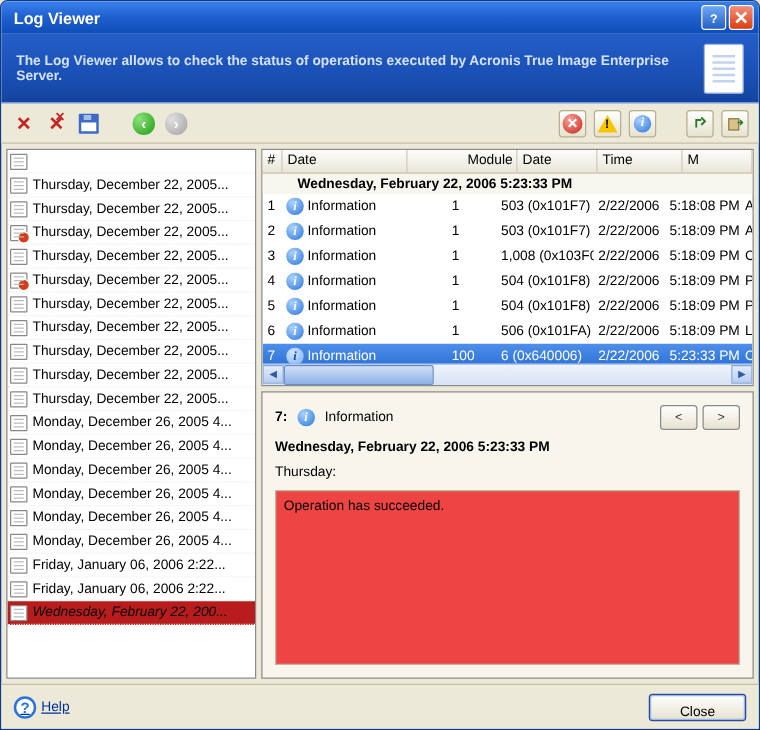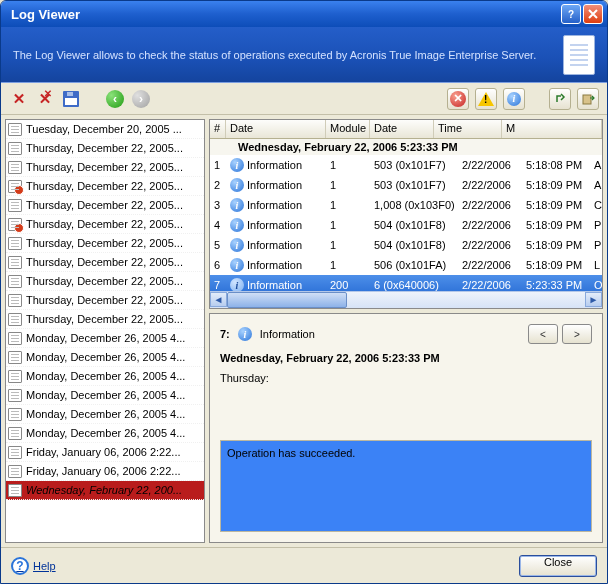--- a/index.html
+++ b/index.html
@@ -44,21 +44,21 @@
   .headerband {
     height: 56px;
     background: linear-gradient(to bottom,#245ec9 0%, #1a50b5 60%, #14449e 100%);
     display: flex;
     align-items: center;
     padding: 0 12px;
     color: #d4e2ff;
     font-size: 11px;
     border-bottom: 1px solid #7b9ee0;
   }
-  .headerband .desc { flex: 1; }
+  .headerband .desc { flex: 1; font-weight: bold; }
   .docicon {
     width: 32px; height: 40px;
     background:#fff;
     border:1px solid #9db5e0;
     border-radius:2px;
     position:relative;
     padding-top:6px;
   }
   .docicon::before {
     content:"";
@@ -172,21 +172,21 @@
     height:19px;
     font-size:11px;
   }
   .gh {
     border-right:1px solid #d0ccb8;
     padding:2px 4px;
     overflow:hidden; white-space:nowrap;
   }
   .c-num { width:16px; }
   .c-type { width:100px; }
-  .c-mod { width:44px; }
+  .c-mod { width:44px;margin-left:44px; }
   .c-err { width:88px; }
   .c-date { width:64px; }
   .c-time { width:68px; }
   .c-msg { flex:1; min-width:10px; }
   .grouphead {
     font-weight:bold;
     background:#f7f6ef;
     padding:2px 4px 2px 28px;
     font-size:11px;
   }
@@ -256,24 +256,23 @@
     border:1px solid #8a8a8a;
     background:linear-gradient(to bottom,#fff,#e6e2d0);
     border-radius:3px;
     display:flex; align-items:center; justify-content:center;
     font-size:10px; color:#333;
   }
   .dts { font-weight:bold; }
   .dbox {
     flex:1;
     border:1px solid #bcb79f;
-    background:#3b82f6;
+    background:#ef4444;
     padding:6px;
     overflow:auto;
-    margin-top:48px;
   }
   .footer {
     height:36px;
     border-top:1px solid #c3bfa8;
     background:#ece9d8;
     display:flex;
     align-items:center;
     padding:0 10px;
   }
   .help {
@@ -289,21 +288,21 @@
     display:flex; align-items:center; justify-content:center;
     font-size:12px;
     background:#fff;
   }
   .btn {
     margin-left:auto;
     width:78px; height:22px;
     border:1px solid #2a4e9c;
     border-radius:3px;
     background:linear-gradient(to bottom,#fff,#e6e2d0);
-    display:flex; align-items:flex-start; justify-content:center;
+    display:flex; align-items:flex-end; justify-content:center;
     box-shadow:0 0 0 1px #9ab6e8 inset;
   }
   .redx { color:#c62424; font-weight:bold; font-size:15px;}
   .floppy {
     width:16px; height:16px;
     background:#3e6bc7;
     position:relative;
     border-radius:1px;
   }
   .floppy::after {
@@ -397,21 +396,20 @@
           <path d="M9 6 L13 6 M11 4 L13 6 L11 8" stroke="#2a7a2a" stroke-width="1.2" fill="none"></path>
         </svg>
     </div>
   </div>
 
   <div class="content">
     <div class="leftpanel">
       <div class="datelist" id="datelist">
           <div class="daterow">
             <div class="miniicon"></div>
-            <span>Tuesday, December 20, 2005 ...</span>
           </div>
           <div class="daterow">
             <div class="miniicon"></div>
             <span>Thursday, December 22, 2005...</span>
           </div>
           <div class="daterow">
             <div class="miniicon"></div>
             <span>Thursday, December 22, 2005...</span>
           </div>
           <div class="daterow">
@@ -568,21 +566,21 @@
               <div class="c-date">2/22/2006</div>
               <div class="c-time">5:18:09 PM</div>
               <div class="c-msg">L</div>
             </div>
             <div class="gr selected">
               <div class="c-num">7</div>
               <div class="c-type">
                 <span class="infoicon">i</span>
                 <span>Information</span>
               </div>
-              <div class="c-mod">200</div>
+              <div class="c-mod">100</div>
               <div class="c-err">6 (0x640006)</div>
               <div class="c-date">2/22/2006</div>
               <div class="c-time">5:23:33 PM</div>
               <div class="c-msg">O</div>
             </div>
           </div>
         <div class="hscroll">
           <div class="arrow">◄</div>
           <div class="track">
               <div class="thumb"></div>

